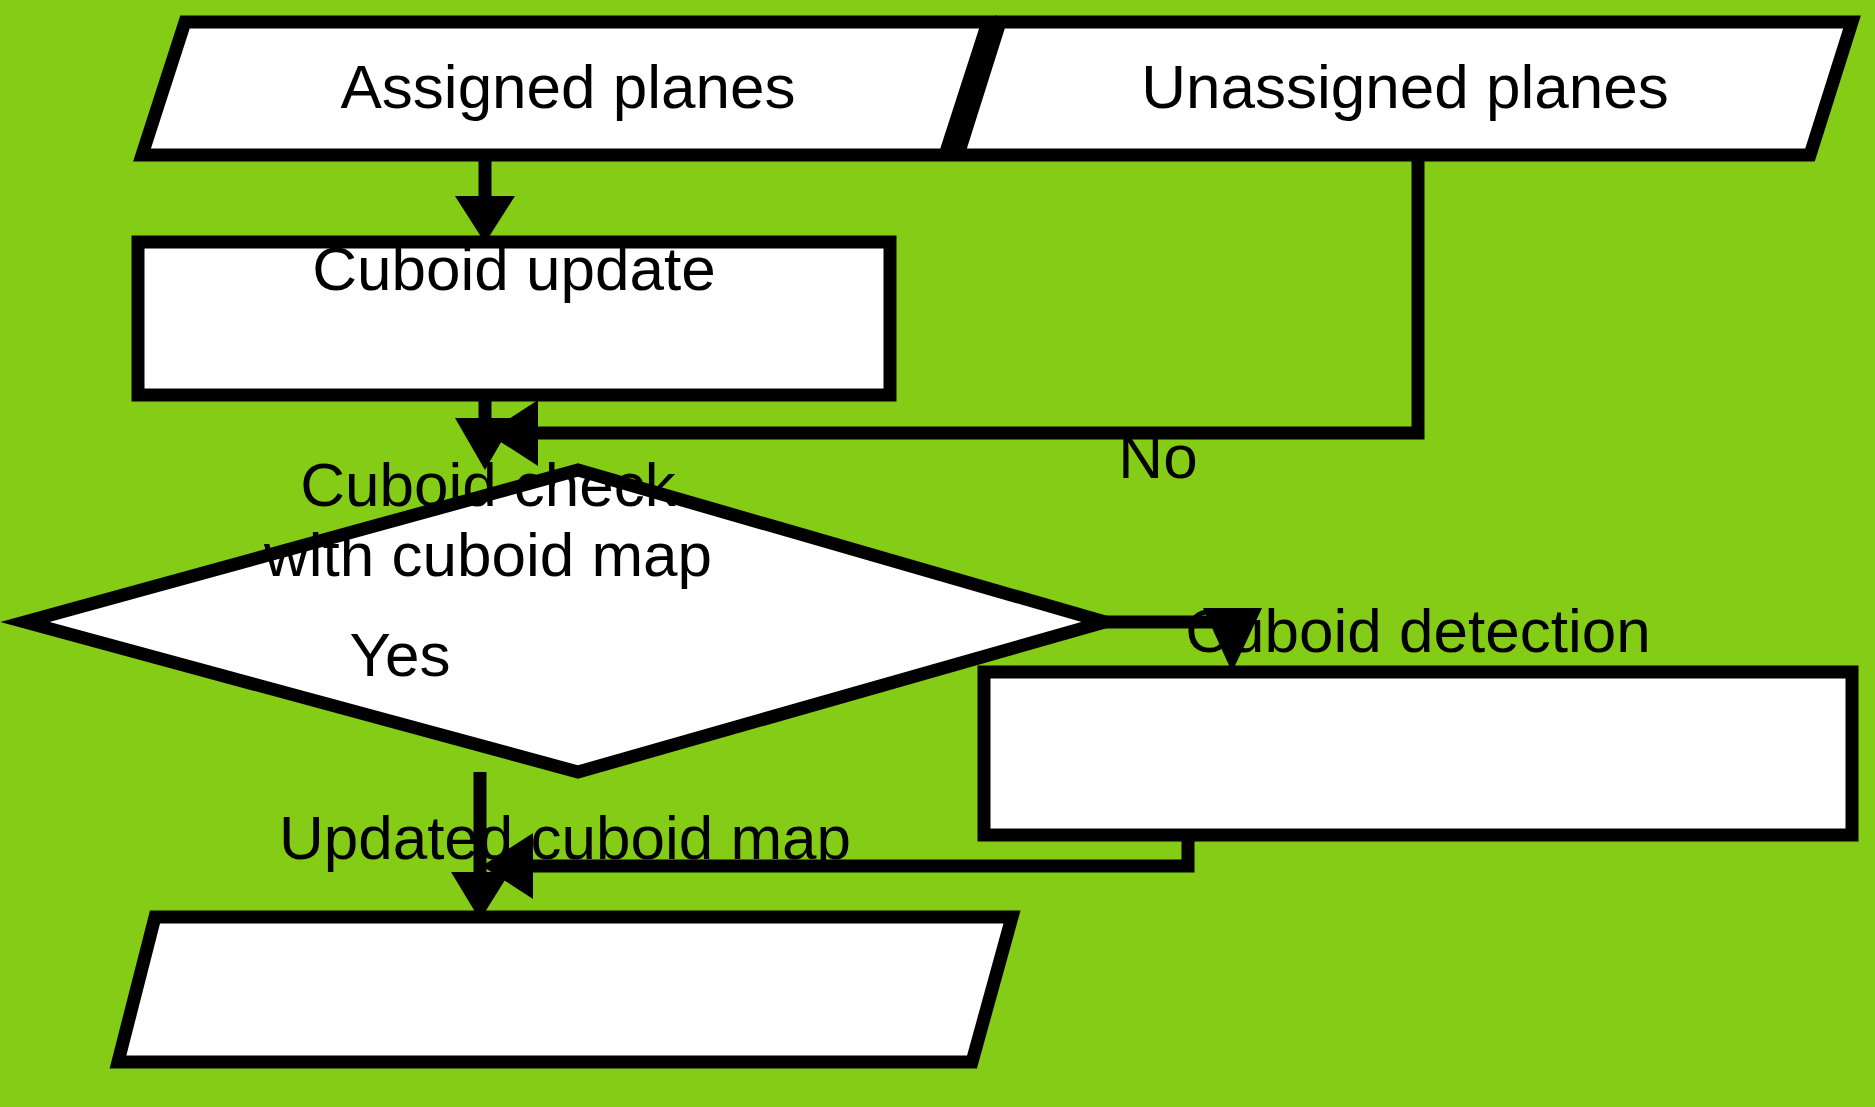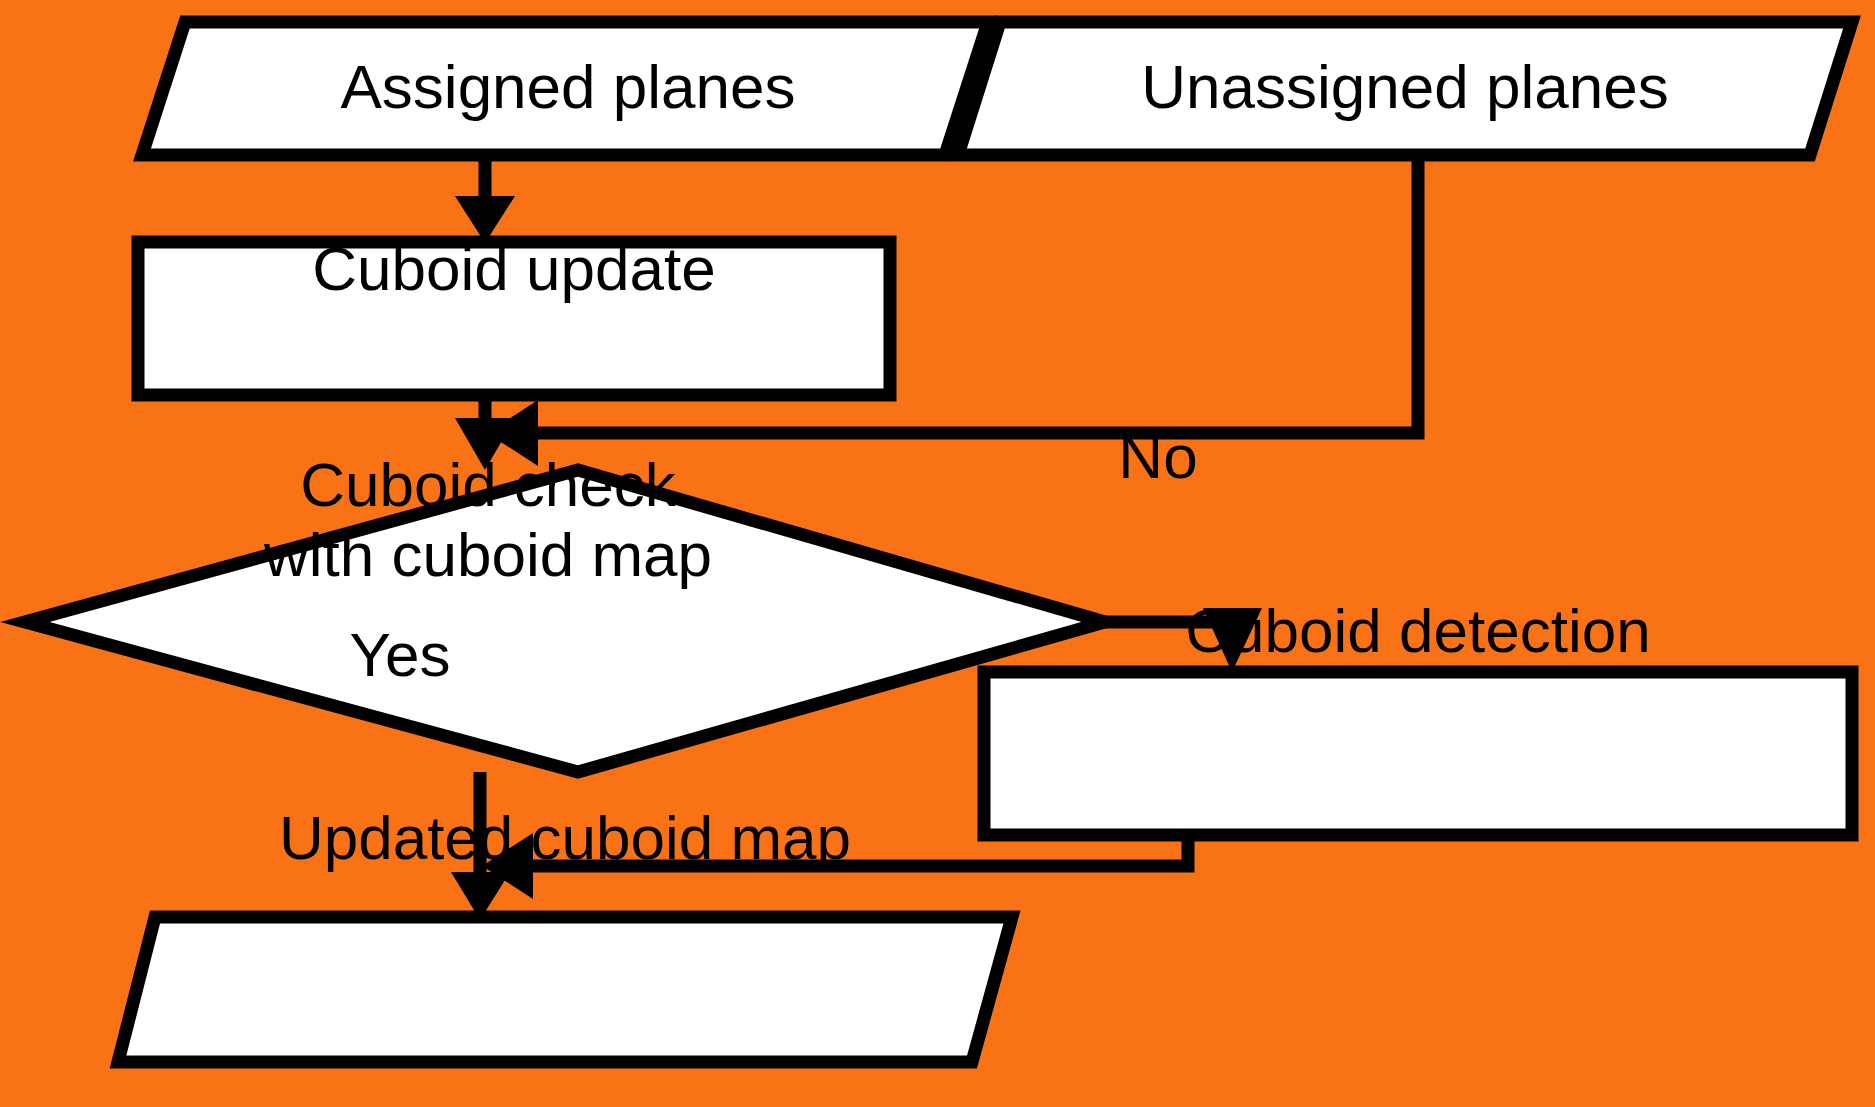--- a/index.html
+++ b/index.html
@@ -4,21 +4,21 @@
 <style>
   html, body {
     margin: 0;
     padding: 0;
     background: #ffffff;
   }
   #canvas {
     position: relative;
     width: 1875px;
     height: 1107px;
-    background: #f97316;
+    background: #84cc16;
     overflow: hidden;
     font-family: "Liberation Sans", sans-serif;
   }
   #flow-svg {
     position: absolute;
     top: 0;
     left: 0;
     width: 1875px;
     height: 1107px;
   }

